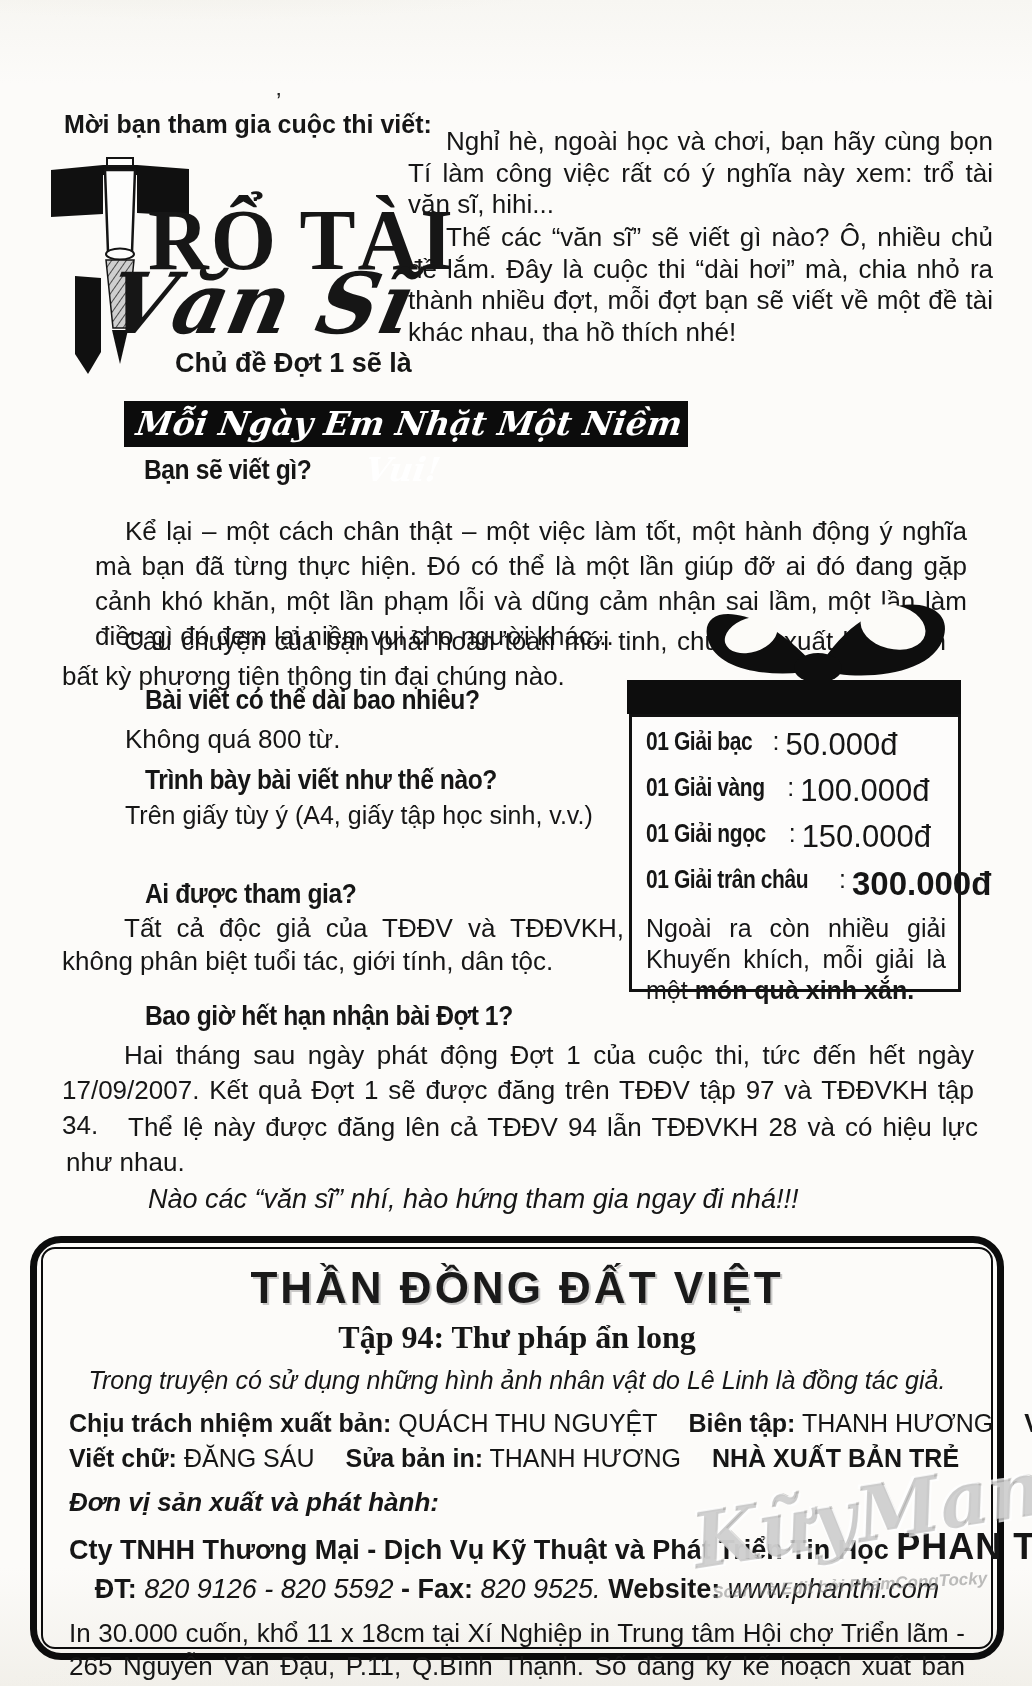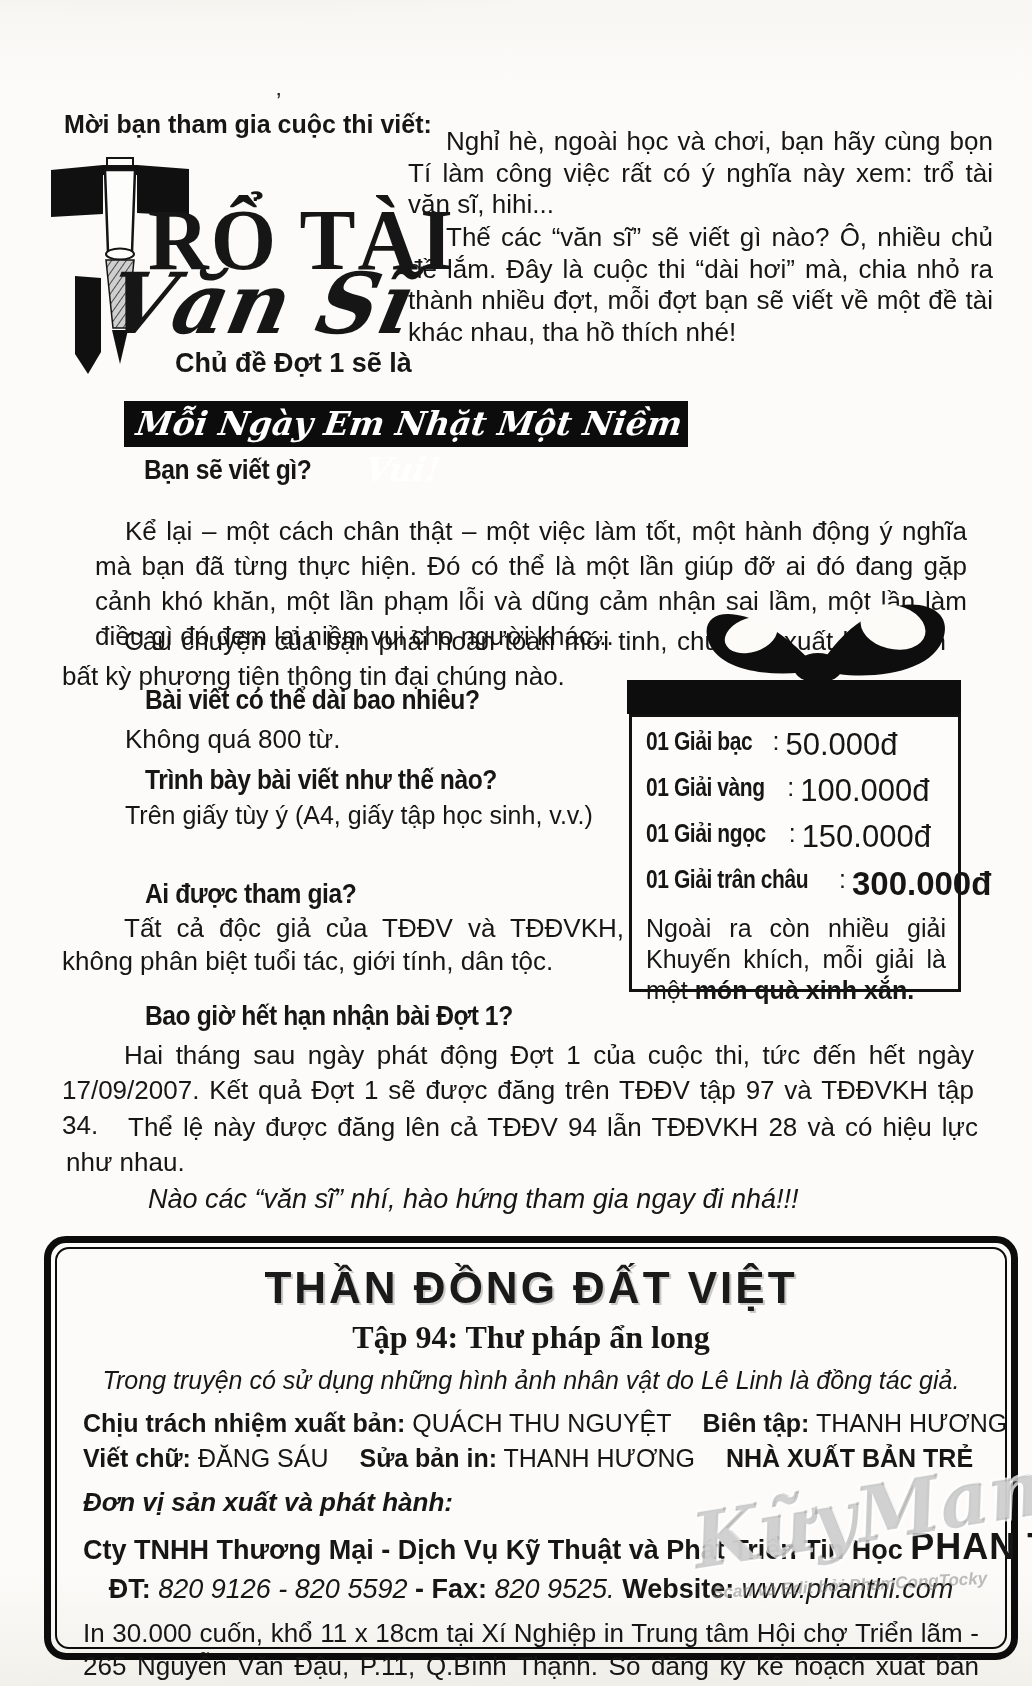--- a/index.html
+++ b/index.html
@@ -130,21 +130,21 @@
       <span class="prize-value big">300.000đ</span>
     </div>
     <div class="prize-note"><span>Ngoài ra còn nhiều giải Khuyến khích, mỗi giải là một </span><b>món quà xinh xắn.</b></div>
   </div>
 
   <div class="abs qhead" style="left:145px;top:1000px;">Bao giờ hết hạn nhận bài Đợt 1?</div>
   <div class="abs body-text" style="left:62px;top:1038px;width:912px;text-indent:62px;">Hai tháng sau ngày phát động Đợt 1 của cuộc thi, tức đến hết ngày 17/09/2007. Kết quả Đợt 1 sẽ được đăng trên TĐĐV tập 97 và TĐĐVKH tập 34.</div>
   <div class="abs body-text" style="left:66px;top:1110px;width:912px;text-indent:62px;">Thể lệ này được đăng lên cả TĐĐV 94 lẫn TĐĐVKH 28 và có hiệu lực như nhau.</div>
   <div class="abs closing" style="left:148px;top:1184px;">Nào các “văn sĩ” nhí, hào hứng tham gia ngay đi nhá!!!</div>
 
-  <div class="abs colophon-outer" style="left:44px;top:1236px;width:974px;height:424px;">
+  <div class="abs colophon-outer" style="left:30px;top:1236px;width:974px;height:424px;border-radius:31px;">
     <div class="colophon-inner">
       <div class="series-title">THẦN ĐỒNG ĐẤT VIỆT</div>
       <div class="volume">Tập 94: Thư pháp ẩn long</div>
       <div class="coauthor">Trong truyện có sử dụng những hình ảnh nhân vật do Lê Linh là đồng tác giả.</div>
       <div class="credits">
         <span class="pair"><span class="lbl">Chịu trách nhiệm xuất bản:</span> <span>QUÁCH THU NGUYỆT</span></span>
         <span class="pair"><span class="lbl">Biên tập:</span> <span>THANH HƯƠNG</span></span>
         <span class="pair"><span class="lbl">Vẽ bìa:</span> </span>
       </div>
       <div class="credits" style="margin-top:6px;">

